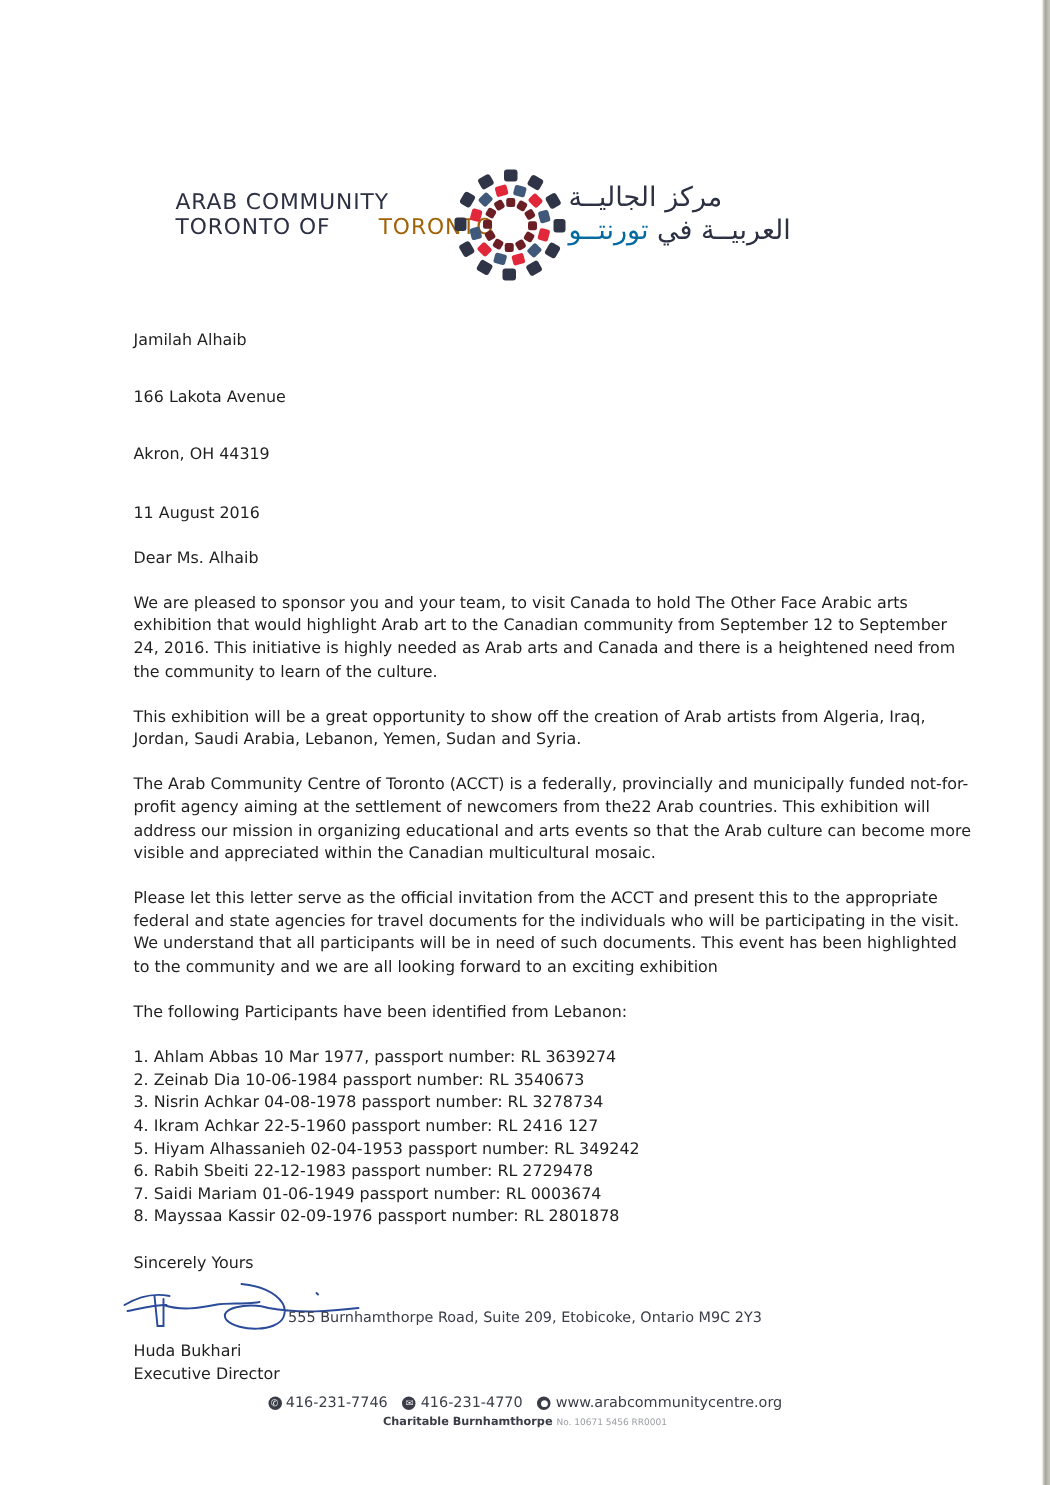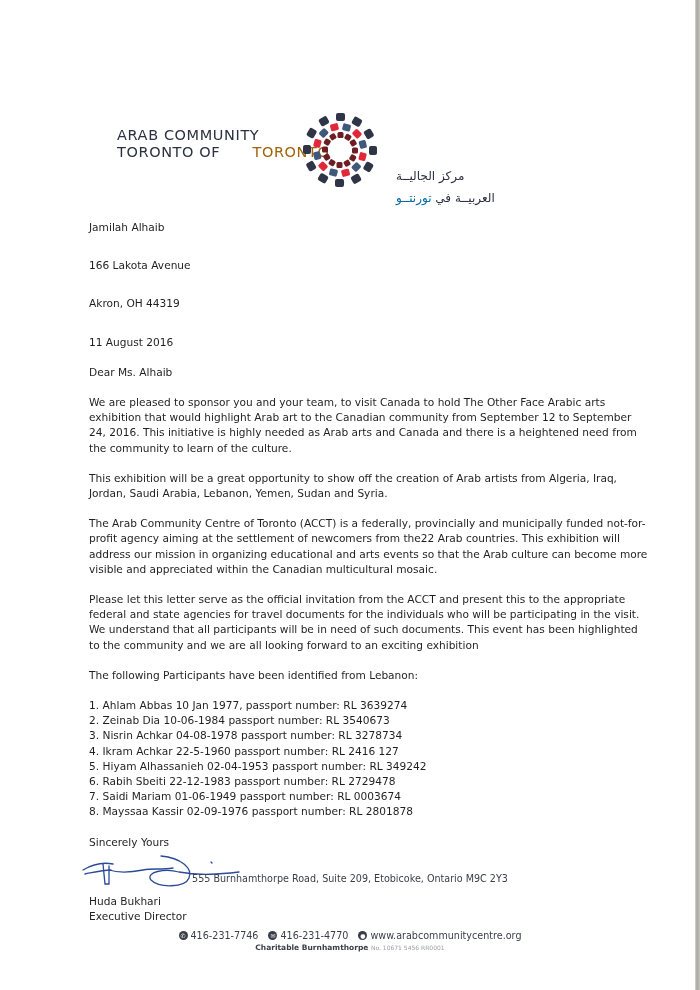--- a/index.html
+++ b/index.html
@@ -16,24 +16,23 @@
   
   .header { position: absolute; top: 110px; left: 0; width: 680px; height: 75px; }
   .org-name-en {
     position: absolute; left: 117px; top: 17px;
     font-family: "DejaVu Sans", sans-serif;
     font-size: 14.5px; line-height: 17px; color: #2b3042; letter-spacing: 0.6px;
   }
   .org-name-en .red { color: #a16207; margin-left: 27px; }
   .logo { position: absolute; left: 300px; top: 0px; width: 80px; height: 80px; }
   .org-name-ar {
-    position: absolute; left: 396px; top: 11px; direction: rtl; text-align: left;
-    font-family: "DejaVu Sans", sans-serif; font-size: 12px; line-height: 22px; color: #2b3042;
+    position: absolute; left: 379px; top: 11px; direction: rtl; text-align: left;
+    font-family: "DejaVu Sans", sans-serif; font-size: 18px; line-height: 22px; color: #2b3042;
     width: 160px;
-    margin-top: 44px;
   }
   .org-name-ar .red { color: #0369a1; }
 
   
   .letter {
     position: absolute; left: 89px; top: 197px; width: 560px;
     font-size: 10.6px; line-height: 15.2px; color: #1f1f1f;
   }
   .letter p { margin: 0; }
   .addr-line { display: block; margin-top: 23px; }
@@ -145,21 +144,21 @@
   <div class="gap"></div>
   <p class="para">This exhibition will be a great opportunity to show off the creation of Arab artists from Algeria, Iraq, Jordan, Saudi Arabia, Lebanon, Yemen, Sudan and Syria.</p>
   <div class="gap"></div>
   <p class="para">The Arab Community Centre of Toronto (ACCT) is a federally, provincially and municipally funded not-for-profit agency aiming at the settlement of newcomers from the22 Arab countries. This exhibition will address our mission in organizing educational and arts events so that the Arab culture can become more visible and appreciated within the Canadian multicultural mosaic.</p>
   <div class="gap"></div>
   <p class="para">Please let this letter serve as the official invitation from the ACCT and present this to the appropriate federal and state agencies for travel documents for the individuals who will be participating in the visit. We understand that all participants will be in need of such documents. This event has been highlighted to the community and we are all looking forward to an exciting exhibition</p>
   <div class="gap"></div>
   <p class="para">The following Participants have been identified from Lebanon:</p>
   <div class="gap"></div>
   <ul class="list">
-    <li>1. Ahlam Abbas 10 Jan 1977, passport number:  RL 3639274</li>
+    <li>1. Ahlam Abbas 10 Mar 1977, passport number:  RL 3639274</li>
     <li>2. Zeinab Dia 10-06-1984 passport number: RL 3540673</li>
     <li>3. Nisrin Achkar 04-08-1978 passport number: RL 3278734</li>
     <li>4. Ikram Achkar 22-5-1960 passport number: RL 2416 127</li>
     <li>5. Hiyam Alhassanieh 02-04-1953 passport number: RL 349242</li>
     <li>6. Rabih Sbeiti 22-12-1983 passport number: RL 2729478</li>
     <li>7. Saidi Mariam 01-06-1949 passport number: RL 0003674</li>
     <li>8. Mayssaa Kassir 02-09-1976 passport number:  RL 2801878</li>
   </ul>
   <div class="gap"></div>
   <p>Sincerely Yours</p>

